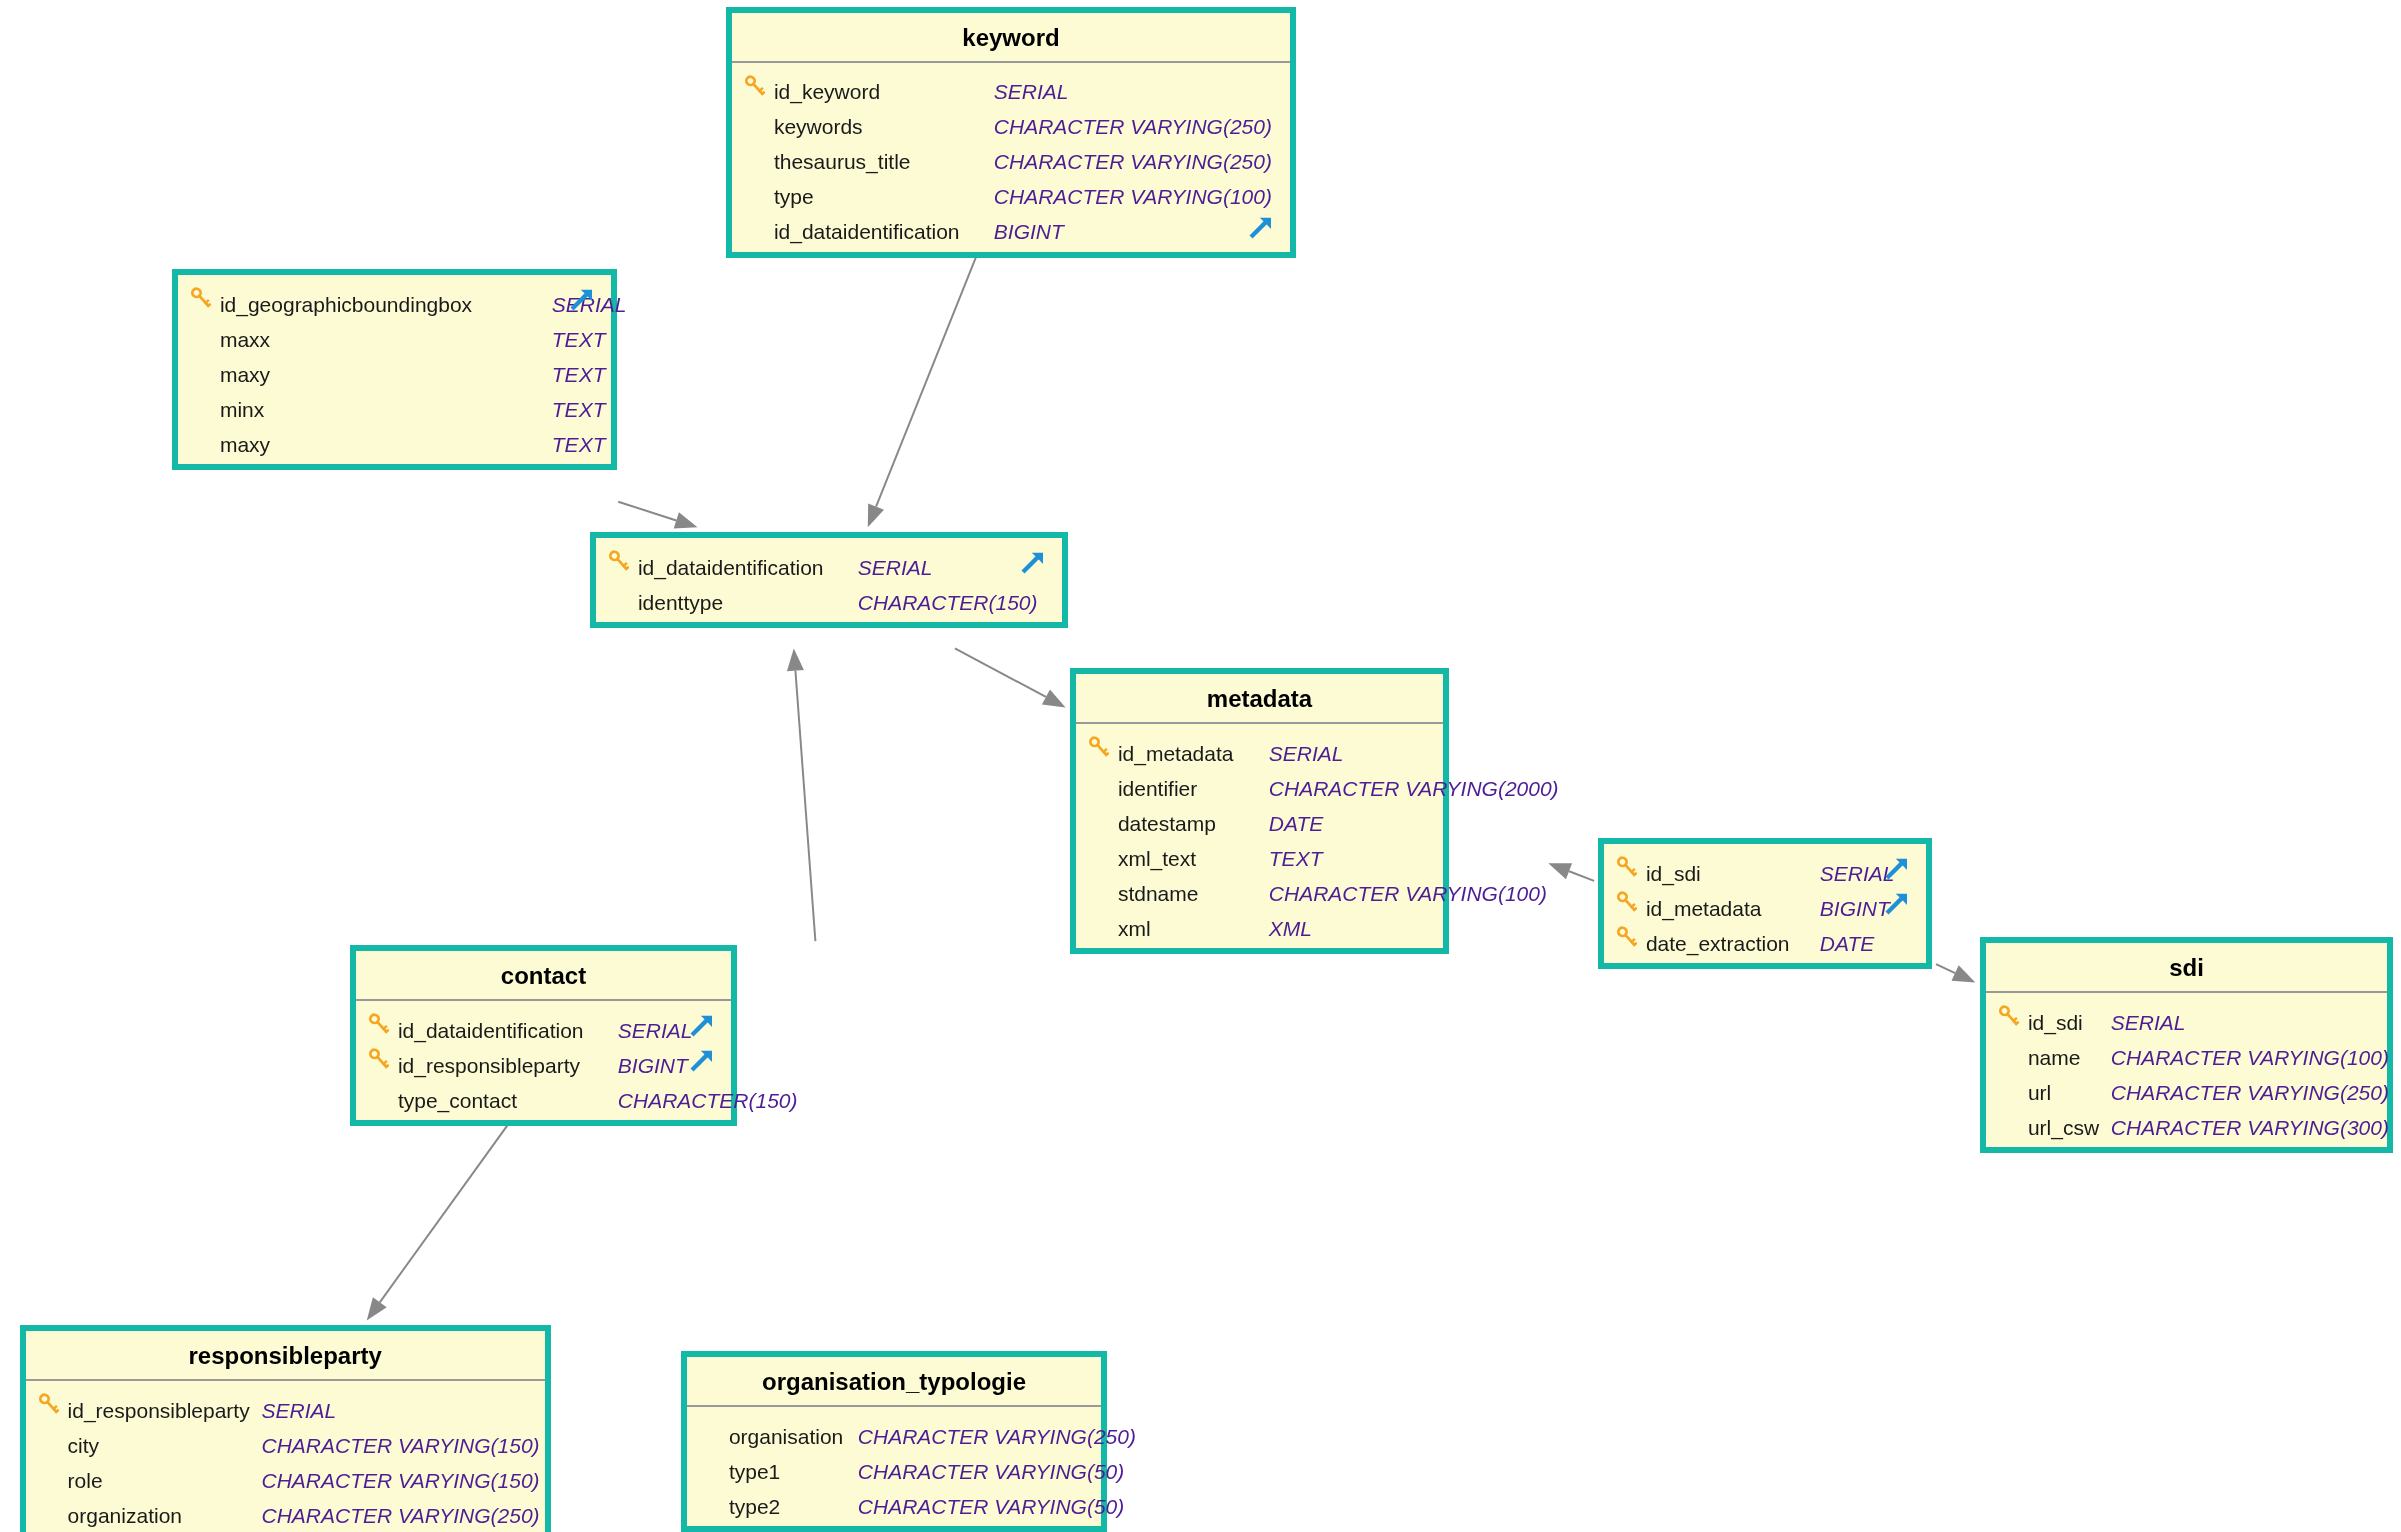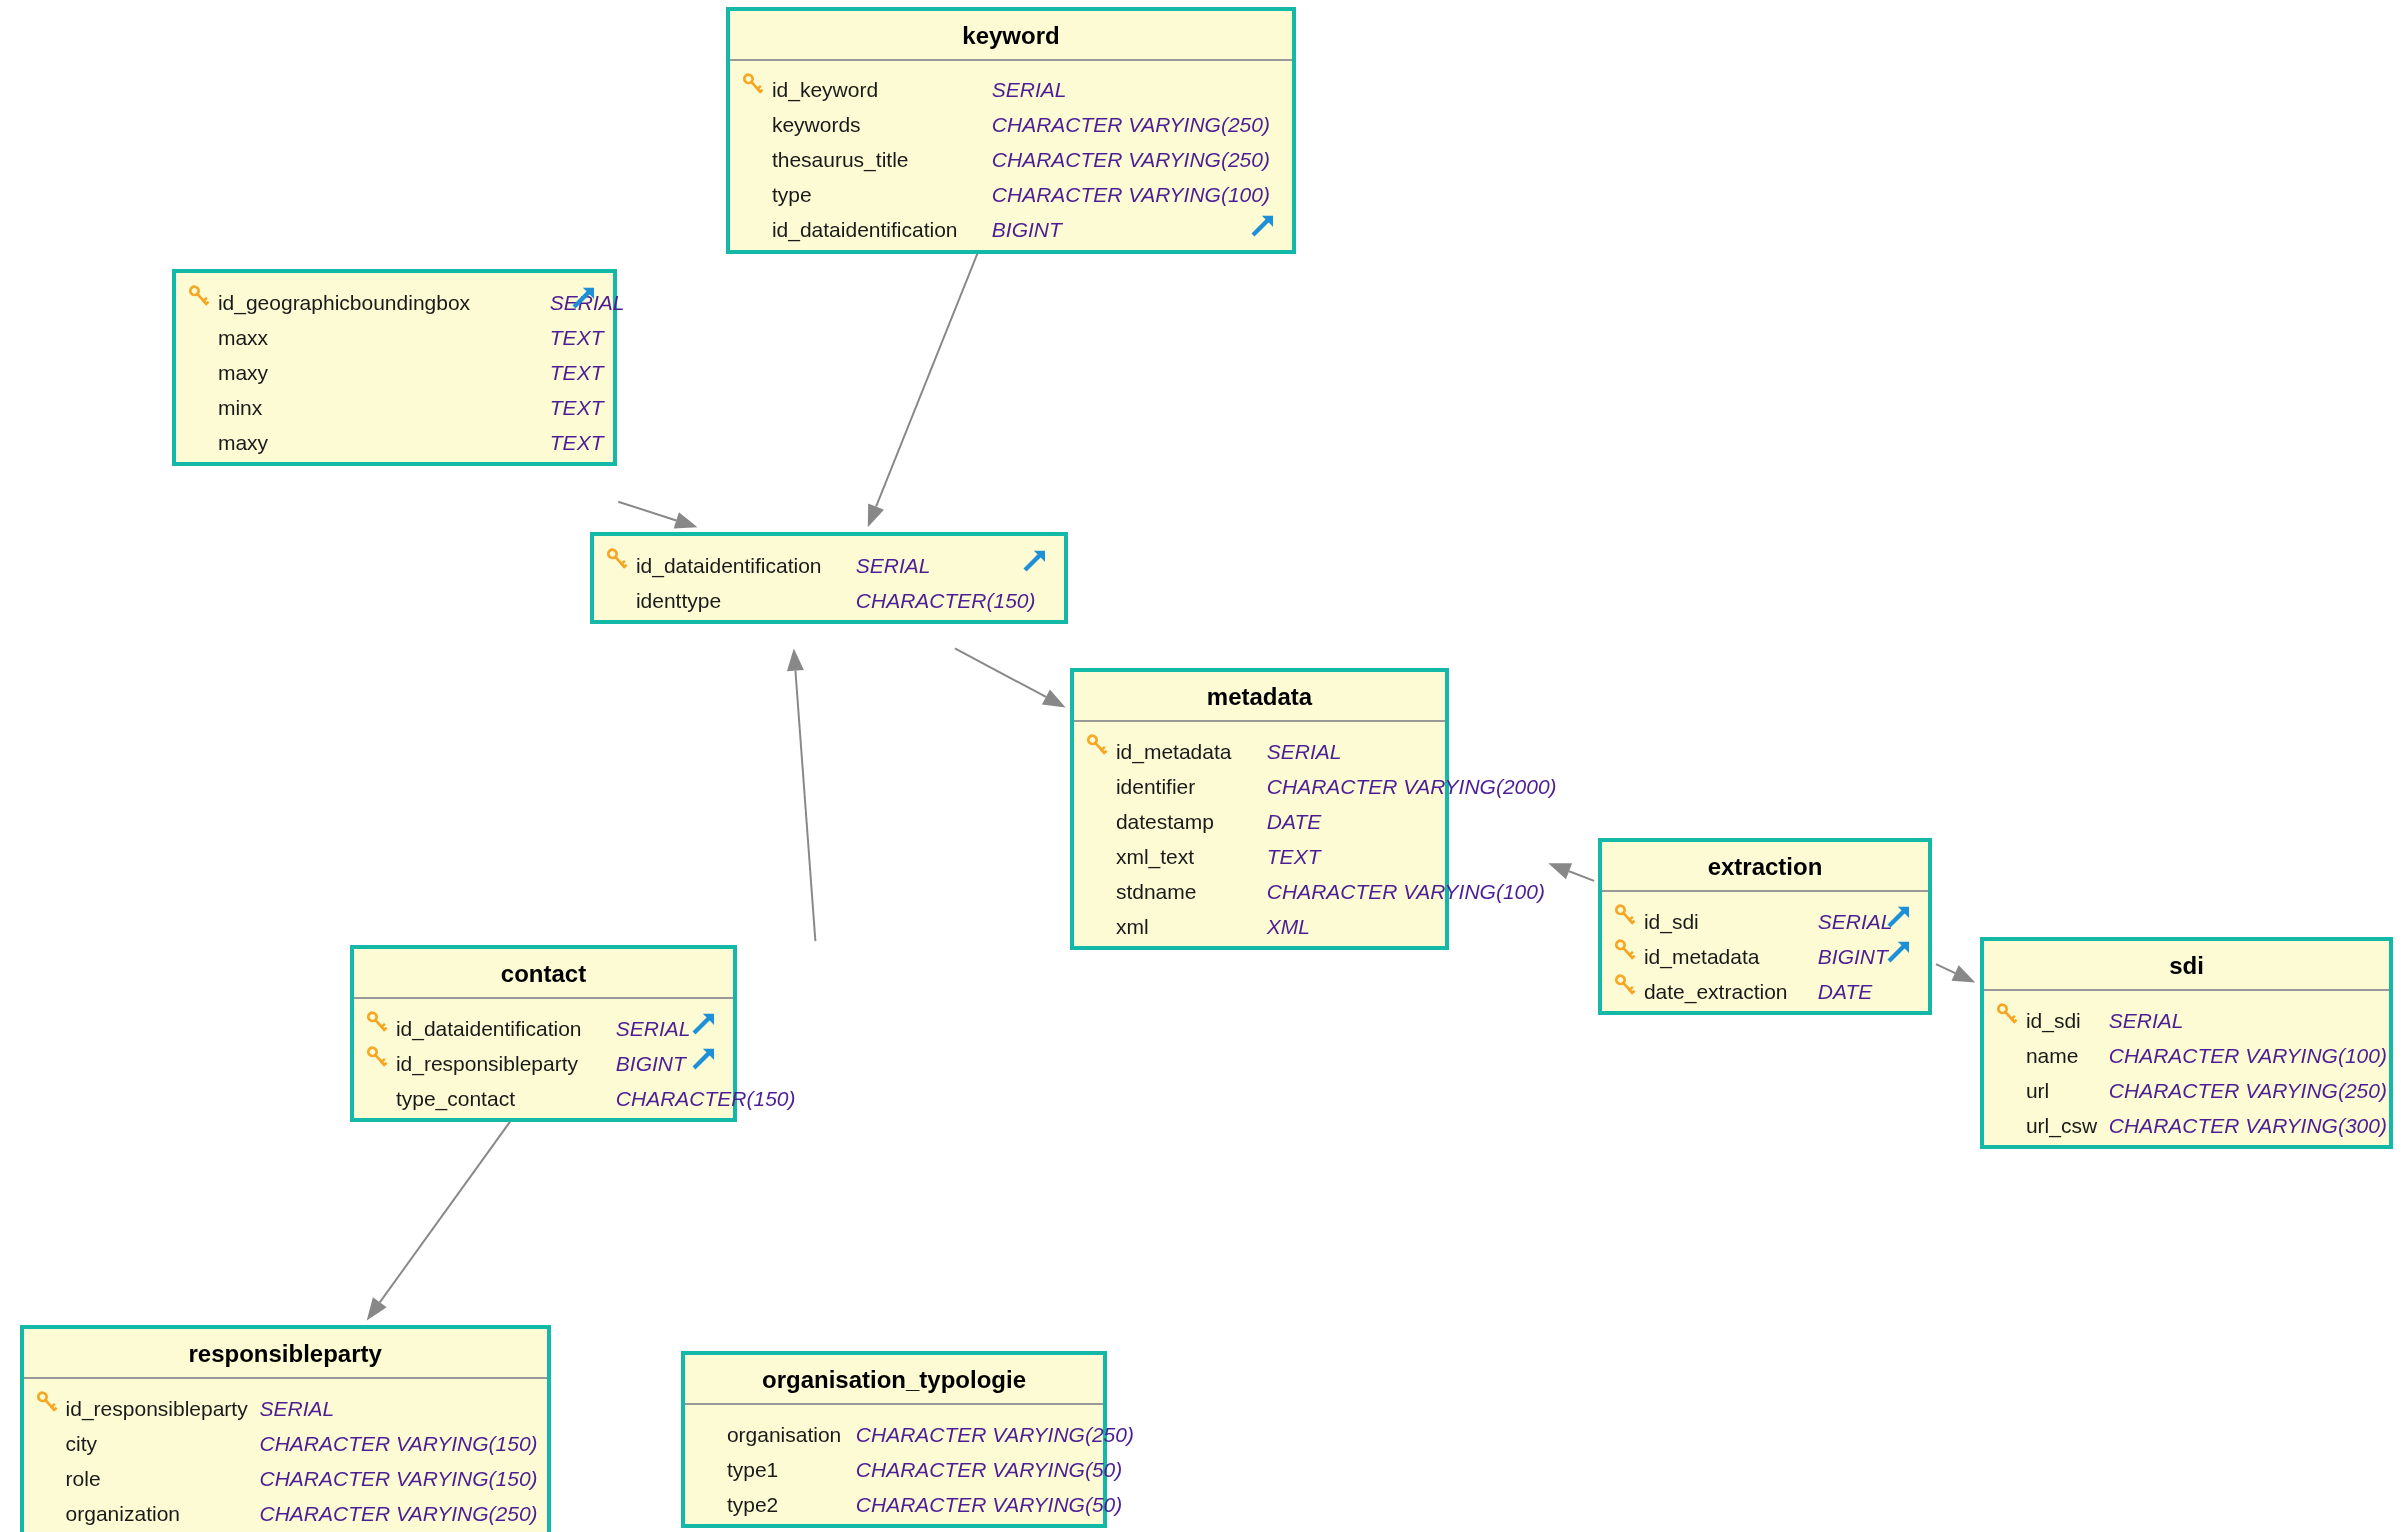--- a/index.html
+++ b/index.html
@@ -24,21 +24,21 @@
     left: 0;
     top: 0;
     width: 2401px;
     height: 1532px;
     pointer-events: none;
   }
   .entity {
     position: absolute;
     box-sizing: border-box;
     background: #fdfbd4;
-    border: 4px solid #14b8a6;
+    border: 6px solid #14b8a6;
     z-index: 2;
   }
   .entity-title {
     box-sizing: border-box;
     height: 50px;
     line-height: 50px;
     text-align: center;
     font-weight: bold;
     font-size: 24px;
     color: #000000;
@@ -310,21 +310,20 @@
         </div>
         <div class="attr-row">
           <div class="gutter"></div>
           <span class="attr-name">xml</span>
           <span class="attr-type fixed" style="left: 181px;">XML</span>
           <div class="fk-slot" style="margin-left: auto;"></div>
         </div>
       </div>
     </div>
     <div class="entity" style="left: 1598px; top: 838px; width: 334px;">
-      <div class="entity-title">extraction</div>
       <div class="entity-body">
         <div class="attr-row">
           <div class="gutter">
             <span class="key-icon"><svg viewBox="0 0 24 24" width="100%" height="100%">
                 <g transform="rotate(-42 12 12)">
                   <circle cx="12" cy="5.4" r="3.3" fill="none" stroke="#f5a623" stroke-width="2.2"></circle>
                   <rect x="11" y="8.4" width="2.2" height="11.4" fill="#f5a623"></rect>
                   <rect x="11" y="15.2" width="4.6" height="2" fill="#f5a623"></rect>
                   <rect x="11" y="18.4" width="3.6" height="2" fill="#f5a623"></rect>
                 </g>

